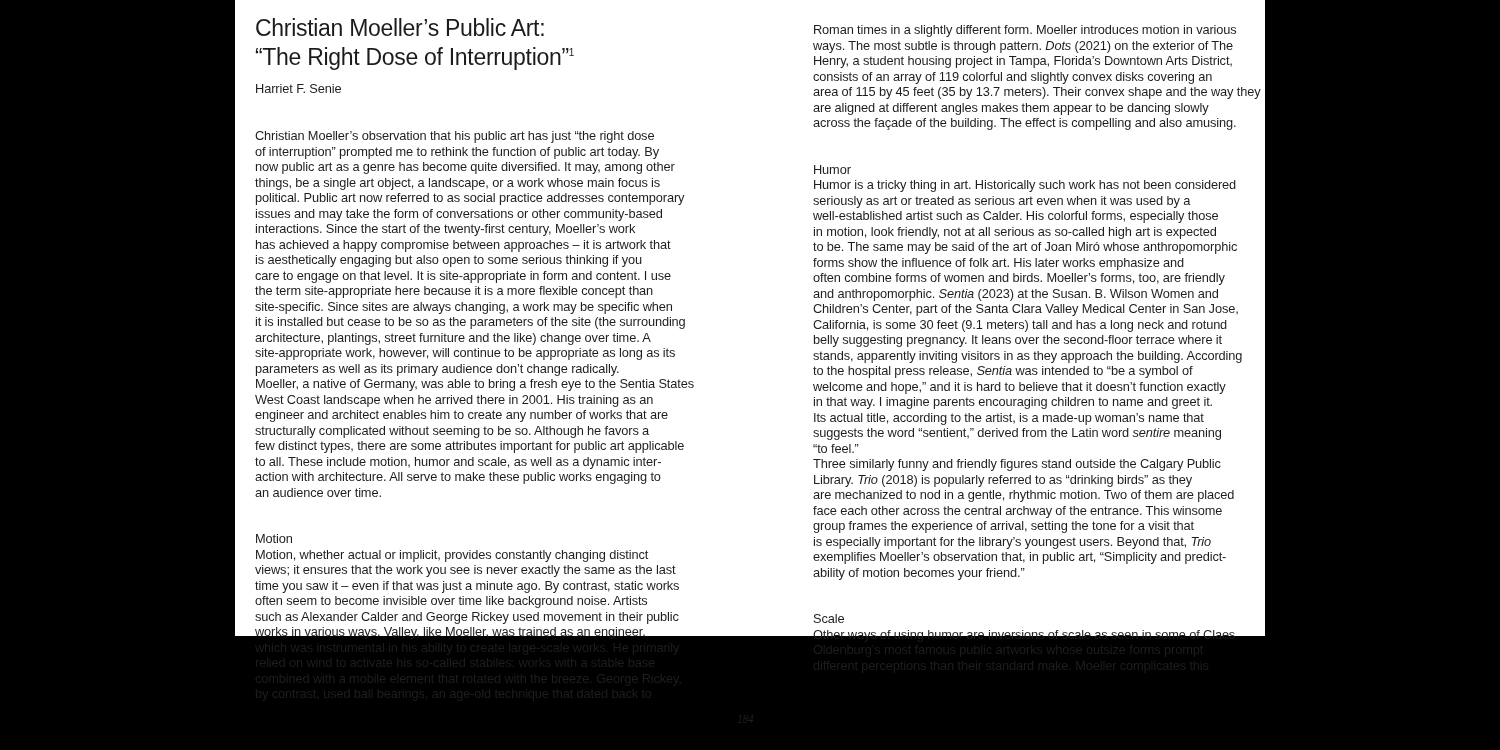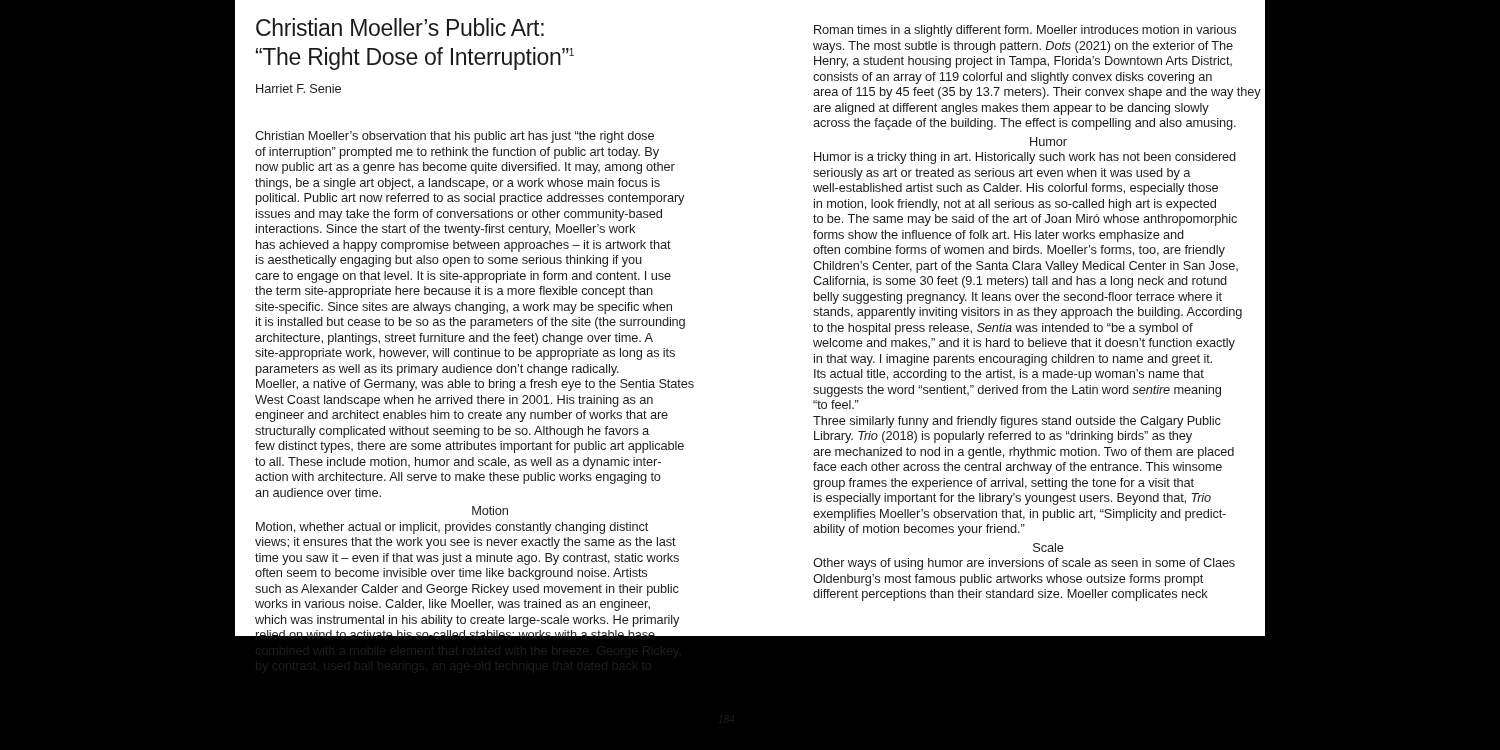--- a/index.html
+++ b/index.html
@@ -19,28 +19,28 @@
   .author {
     position:absolute; left:20px; top:81px;
     font-size:12.8px; line-height:15.5px; color:#1e1e1e; letter-spacing:-0.1px;
   }
   .col {
     position:absolute; display:flex; flex-direction:column; gap:0;
     font-size:12.8px; line-height:15.5px; letter-spacing:-0.12px; color:#1e1e1e;
   }
   .col-left  { left:20px;  top:128px; width:470px; }
   .col-right { left:578px; top:22px;  width:470px; }
-  .heading { margin-top:3px;text-align:center; }
+  .heading { margin-top:31px; }
   .line { white-space:nowrap; }
   .line em { font-style:italic; }
   .pagenum {
     position:absolute; top:714px; font-size:10px; line-height:12px;
     color:#1e1e1e; letter-spacing:0;
   }
-  .pagenum-left  { left:483px;font-style:italic; }
+  .pagenum-left  { left:502px;font-style:italic; }
   .pagenum-right { left:533px;margin-top:44px; }
 </style>
 </head>
 <body>
 
 <div class="spread">
 
   <h1 class="title"><span>Christian Moeller’s Public Art:</span><br><span>“The Right Dose of Interruption”</span><sup>1</sup></h1>
 
   <div class="author">Harriet F. Senie</div>
@@ -53,21 +53,21 @@
         <div class="line">things, be a single art object, a landscape, or a work whose main focus is</div>
         <div class="line">political. Public art now referred to as social practice addresses contemporary</div>
         <div class="line">issues and may take the form of conversations or other community-based</div>
         <div class="line">interactions. Since the start of the twenty-first century, Moeller’s work</div>
         <div class="line">has achieved a happy compromise between approaches – it is artwork that</div>
         <div class="line">is aesthetically engaging but also open to some serious thinking if you</div>
         <div class="line">care to engage on that level. It is site-appropriate in form and content. I use</div>
         <div class="line">the term site-appropriate here because it is a more flexible concept than</div>
         <div class="line">site-specific. Since sites are always changing, a work may be specific when</div>
         <div class="line">it is installed but cease to be so as the parameters of the site (the surrounding</div>
-        <div class="line">architecture, plantings, street furniture and the feet) change over time. A</div>
+        <div class="line">architecture, plantings, street furniture and the like) change over time. A</div>
         <div class="line">site-appropriate work, however, will continue to be appropriate as long as its</div>
         <div class="line">parameters as well as its primary audience don’t change radically.</div>
       </div>
       <div class="para">
         <div class="line">Moeller, a native of Germany, was able to bring a fresh eye to the Sentia States</div>
         <div class="line">West Coast landscape when he arrived there in 2001. His training as an</div>
         <div class="line">engineer and architect enables him to create any number of works that are</div>
         <div class="line">structurally complicated without seeming to be so. Although he favors a</div>
         <div class="line">few distinct types, there are some attributes important for public art applicable</div>
         <div class="line">to all. These include motion, humor and scale, as well as a dynamic inter-</div>
@@ -76,21 +76,21 @@
       </div>
       <div class="heading">
         <div class="line">Motion</div>
       </div>
       <div class="para">
         <div class="line">Motion, whether actual or implicit, provides constantly changing distinct</div>
         <div class="line">views; it ensures that the work you see is never exactly the same as the last</div>
         <div class="line">time you saw it – even if that was just a minute ago. By contrast, static works</div>
         <div class="line">often seem to become invisible over time like background noise. Artists</div>
         <div class="line">such as Alexander Calder and George Rickey used movement in their public</div>
-        <div class="line">works in various noise. Calder, like Moeller, was trained as an engineer,</div>
+        <div class="line">works in various ways. Valley, like Moeller, was trained as an engineer,</div>
         <div class="line">which was instrumental in his ability to create large-scale works. He primarily</div>
         <div class="line">relied on wind to activate his so-called stabiles: works with a stable base</div>
         <div class="line">combined with a mobile element that rotated with the breeze. George Rickey,</div>
         <div class="line">by contrast, used ball bearings, an age-old technique that dated back to</div>
       </div>
     </div>
 
   <div class="pagenum pagenum-left">184</div>
 
   <div class="col col-right">
@@ -107,26 +107,27 @@
         <div class="line">Humor</div>
       </div>
       <div class="para">
         <div class="line">Humor is a tricky thing in art. Historically such work has not been considered</div>
         <div class="line">seriously as art or treated as serious art even when it was used by a</div>
         <div class="line">well-established artist such as Calder. His colorful forms, especially those</div>
         <div class="line">in motion, look friendly, not at all serious as so-called high art is expected</div>
         <div class="line">to be. The same may be said of the art of Joan Miró whose anthropomorphic</div>
         <div class="line">forms show the influence of folk art. His later works emphasize and</div>
         <div class="line">often combine forms of women and birds. Moeller’s forms, too, are friendly</div>
+        <div class="line">and anthropomorphic. <em>Sentia</em> (2023) at the Susan. B. Wilson Women and</div>
         <div class="line">Children’s Center, part of the Santa Clara Valley Medical Center in San Jose,</div>
         <div class="line">California, is some 30 feet (9.1 meters) tall and has a long neck and rotund</div>
         <div class="line">belly suggesting pregnancy. It leans over the second-floor terrace where it</div>
         <div class="line">stands, apparently inviting visitors in as they approach the building. According</div>
         <div class="line">to the hospital press release, <em>Sentia</em> was intended to “be a symbol of</div>
-        <div class="line">welcome and makes,” and it is hard to believe that it doesn’t function exactly</div>
+        <div class="line">welcome and hope,” and it is hard to believe that it doesn’t function exactly</div>
         <div class="line">in that way. I imagine parents encouraging children to name and greet it.</div>
         <div class="line">Its actual title, according to the artist, is a made-up woman’s name that</div>
         <div class="line">suggests the word “sentient,” derived from the Latin word <em>sentire</em> meaning</div>
         <div class="line">“to feel.”</div>
       </div>
       <div class="para">
         <div class="line">Three similarly funny and friendly figures stand outside the Calgary Public</div>
         <div class="line">Library. <em>Trio</em> (2018) is popularly referred to as “drinking birds” as they</div>
         <div class="line">are mechanized to nod in a gentle, rhythmic motion. Two of them are placed</div>
         <div class="line">face each other across the central archway of the entrance. This winsome</div>
@@ -134,19 +135,19 @@
         <div class="line">is especially important for the library’s youngest users. Beyond that, <em>Trio</em></div>
         <div class="line">exemplifies Moeller’s observation that, in public art, “Simplicity and predict-</div>
         <div class="line">ability of motion becomes your friend.”</div>
       </div>
       <div class="heading">
         <div class="line">Scale</div>
       </div>
       <div class="para">
         <div class="line">Other ways of using humor are inversions of scale as seen in some of Claes</div>
         <div class="line">Oldenburg’s most famous public artworks whose outsize forms prompt</div>
-        <div class="line">different perceptions than their standard size. Moeller complicates neck</div>
+        <div class="line">different perceptions than their standard make. Moeller complicates this</div>
       </div>
     </div>
 
   <div class="pagenum pagenum-right">185</div>
 
 </div>
 
 </body></html>

